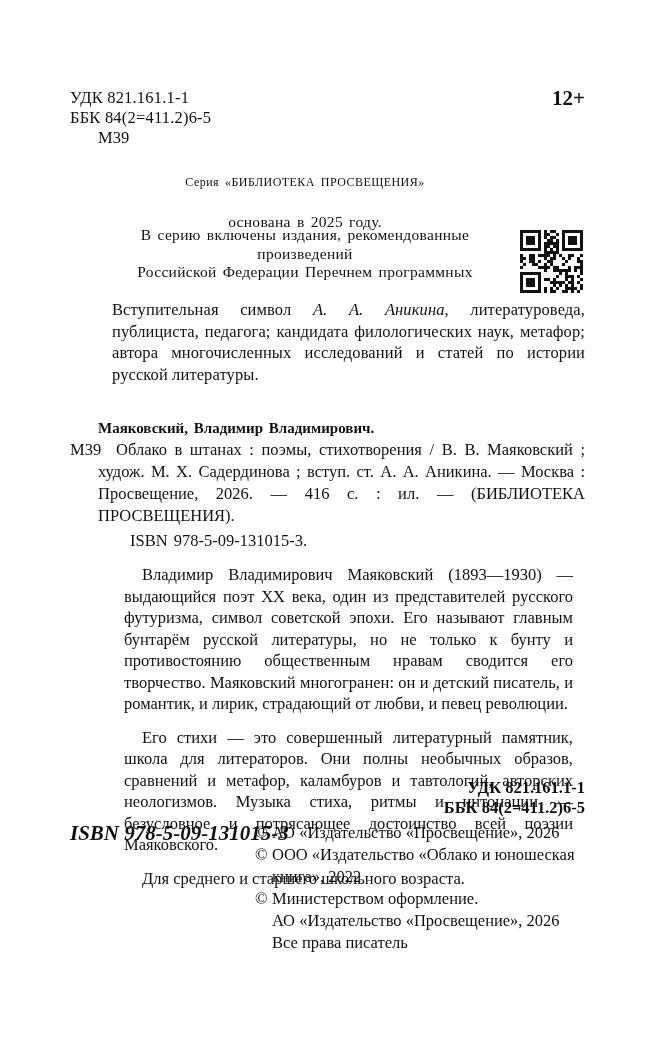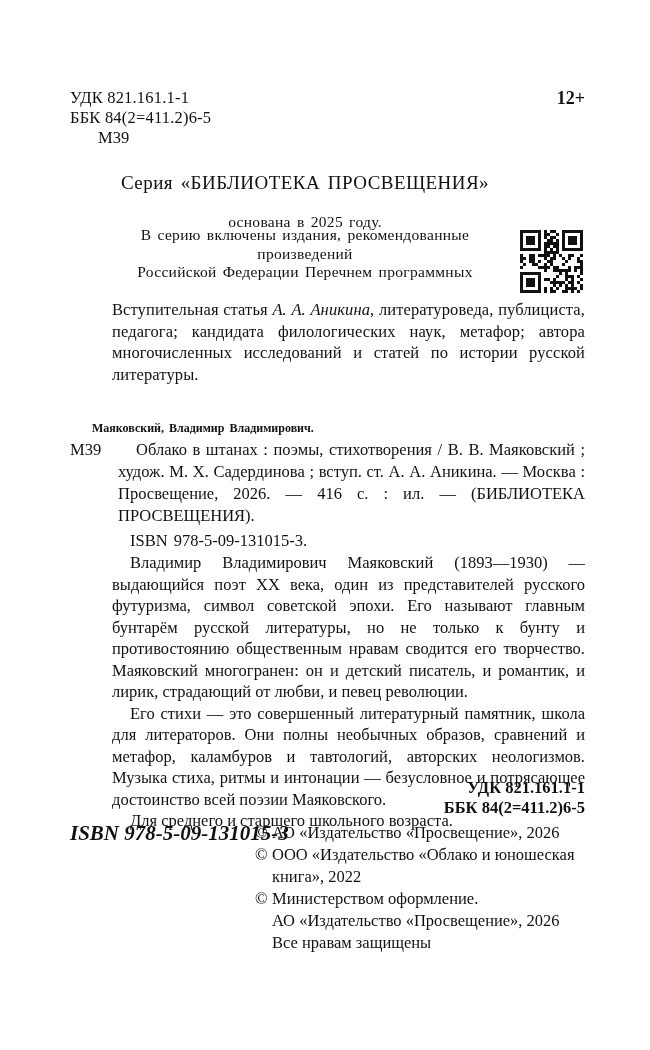--- a/index.html
+++ b/index.html
@@ -39,35 +39,35 @@
   .m39-top {
     font-size: 16.5px;
     line-height: 20px;
     padding-left: 28px;
   }
   .age-badge {
     position: absolute;
     right: 0;
     top: 0;
     font-weight: bold;
-    font-size: 18px;
+    font-size: 21px;
     line-height: 20px;
     margin-left: 8px;
   }
 
   
   .series-block {
     position: absolute;
     left: 110px;
     top: 173px;
     width: 390px;
     text-align: center;
   }
   .series-title {
-    font-size: 19px;
+    font-size: 12px;
     line-height: 19px;
     letter-spacing: .45px;
     word-spacing: 2.5px;
   }
   .series-founded {
     font-size: 15.5px;
     line-height: 19px;
     letter-spacing: .3px;
     word-spacing: 2px;
     margin-top: 20px;
@@ -116,61 +116,61 @@
   .intro-block i { }
 
   
   .cip-block {
     position: absolute;
     left: 70px;
     top: 417px;
     width: 515px;
   }
   .cip-author {
-    margin-left: 22px;
+    margin-left: 28px;
     font-weight: bold;
-    font-size: 12px;
+    font-size: 15px;
     line-height: 22px;
     word-spacing: 2px;
   }
   .cip-body-row {
     position: relative;
   }
   .cip-mark {
     position: absolute;
     left: 0;
     top: 0;
     font-size: 16.5px;
     line-height: 22px;
   }
   .cip-text {
-    margin-left: 48px;
+    margin-left: 28px;
     font-size: 16.5px;
     line-height: 22px;
     text-align: justify;
     text-align-last: left;
     text-indent: 18px;
   }
 
   
   .desc-block {
     position: absolute;
     left: 112px;
     top: 530px;
     width: 473px;
   }
   .isbn-inline {
     font-size: 16.5px;
     line-height: 22px;
     text-indent: 18px;
     word-spacing: 2px;
-    margin-bottom: 0;
+    margin-bottom: 8px;
   }
   .desc-block p {
-    margin: 0;
+    margin: 12px;
     font-size: 16.5px;
     line-height: 21.5px;
     text-align: justify;
     text-align-last: left;
     text-indent: 18px;
   }
 
   
   .footer-class {
     position: absolute;
@@ -473,21 +473,21 @@
           <rect x="14" y="20" width="1" height="1"></rect>
           <rect x="15" y="20" width="1" height="1"></rect>
           <rect x="17" y="20" width="1" height="1"></rect>
           <rect x="19" y="20" width="1" height="1"></rect>
         </g>
     </svg>
   </div>
 
   <div class="intro-block">
     <p>
-      <span>Вступительная статья </span><i>А. А. Аникина</i><span>, литературоведа, публициста, педагога; кандидата филологических наук, метафор; автора многочисленных исследований и статей по истории русской литературы.</span>
+      <span>Вступительная символ </span><i>А. А. Аникина</i><span>, литературоведа, публициста, педагога; кандидата филологических наук, метафор; автора многочисленных исследований и статей по истории русской литературы.</span>
     </p>
   </div>
 
   <div class="cip-block">
     <div class="cip-author">Маяковский, Владимир Владимирович.</div>
     <div class="cip-body-row">
       <div class="cip-mark">М39</div>
       <div class="cip-text">Облако в штанах : поэмы, стихотворения / В. В. Маяковский ; худож. М. Х. Садердинова ; вступ. ст. А. А. Аникина. — Москва : Просвещение, 2026. — 416 с. : ил. — (БИБЛИОТЕКА ПРОСВЕЩЕНИЯ).</div>
     </div>
   </div>
@@ -516,18 +516,18 @@
       <div class="copy-line cont">
         <span>книга», 2022</span>
       </div>
       <div class="copy-line">
         <span class="mark">©</span><span>Министерством оформление.</span>
       </div>
       <div class="copy-line cont">
         <span>АО «Издательство «Просвещение», 2026</span>
       </div>
       <div class="copy-line cont">
-        <span>Все нравам защищены</span>
+        <span>Все права писатель</span>
       </div>
     </div>
   </div>
 
 </div>
 
 </body></html>

